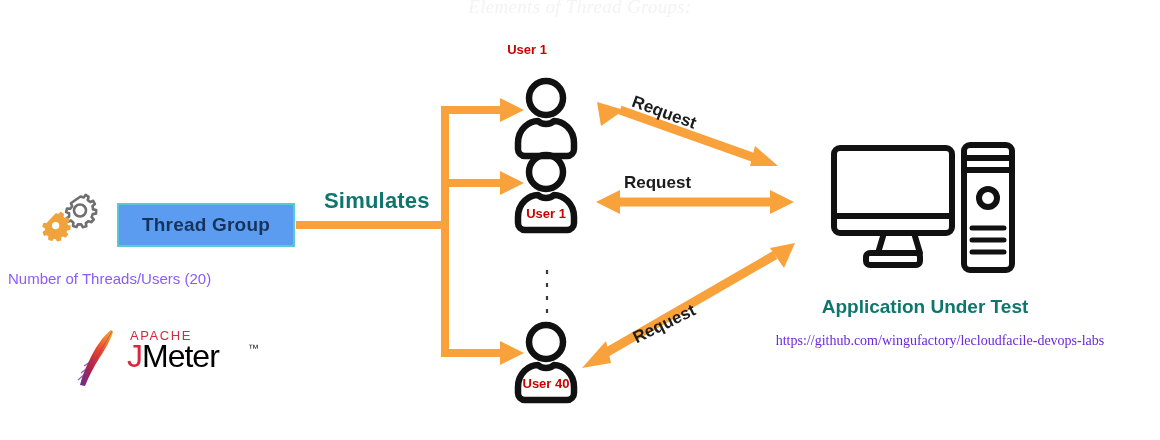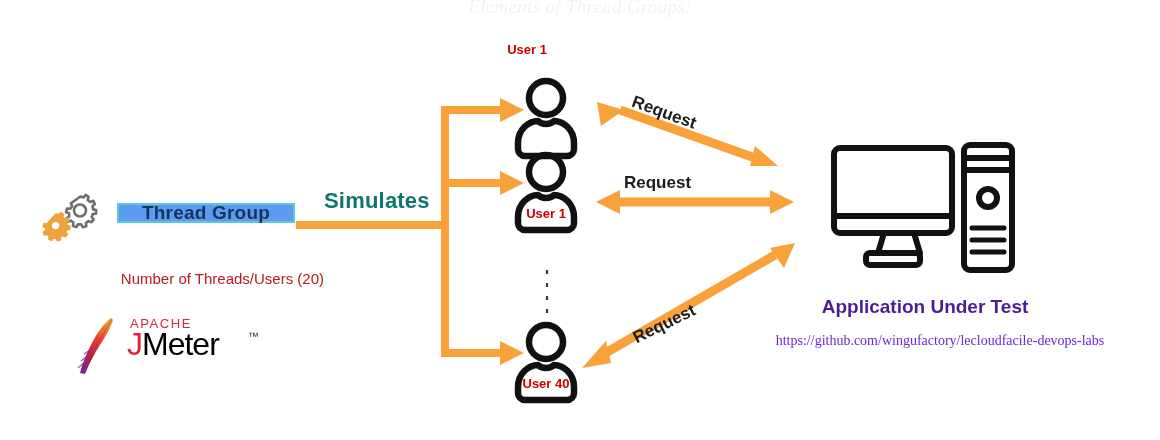--- a/index.html
+++ b/index.html
@@ -41,50 +41,50 @@
     left: 40px;
     top: 190px;
     width: 58px;
     height: 52px;
   }
   .tg-box {
     position: absolute;
     left: 117px;
     top: 203px;
     width: 178px;
-    height: 20px;
+    height: 44px;
     background: #5b9bf0;
     border: 2px solid #5bc8d8;
     box-sizing: border-box;
     display: flex;
     align-items: center;
     justify-content: center;
   }
   .tg-box span {
     font-size: 19px;
     font-weight: bold;
     color: #16335c;
     letter-spacing: 0.2px;
   }
   .threads-label {
     position: absolute;
-    left: 24px;
+    left: 8px;
     top: 270px;
     width: 300px;
-    text-align: right;
+    text-align: left;
     font-size: 15px;
-    color: #b91c1c;
+    color: #8b5cf6;
     white-space: nowrap;
   }
 
   
   .jmeter-logo {
     position: absolute;
     left: 73px;
-    top: 316px;
+    top: 328px;
     width: 200px;
     height: 62px;
     text-align: right;
   }
   .jm-feather {
     position: absolute;
     left: 0;
     top: 0;
     width: 52px;
     height: 62px;
@@ -151,21 +151,21 @@
 
   
   .aut-title {
     position: absolute;
     left: 760px;
     top: 296px;
     width: 330px;
     text-align: center;
     font-size: 19px;
     font-weight: bold;
-    color: #4c1d95;
+    color: #0f766e;
     white-space: nowrap;
   }
   .aut-url {
     position: absolute;
     left: 740px;
     top: 333px;
     width: 400px;
     text-align: center;
     font-family: "Liberation Serif", serif;
     font-size: 14px;

